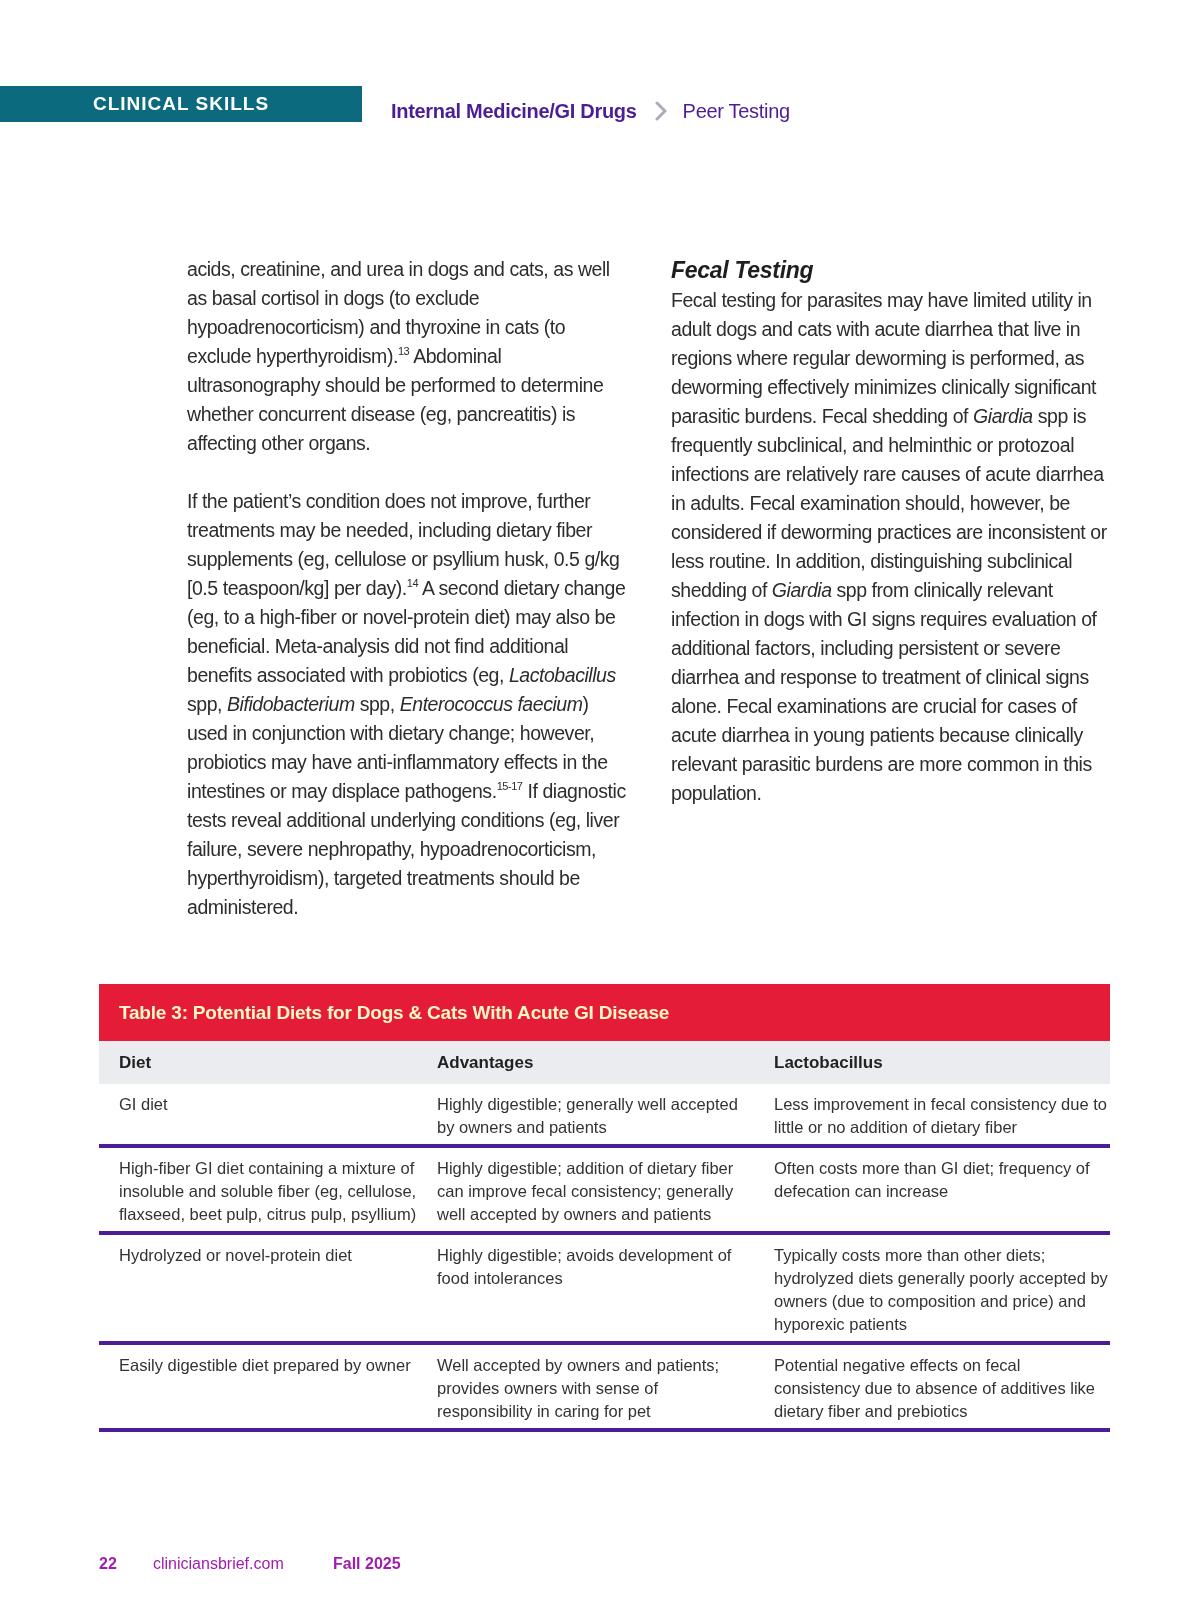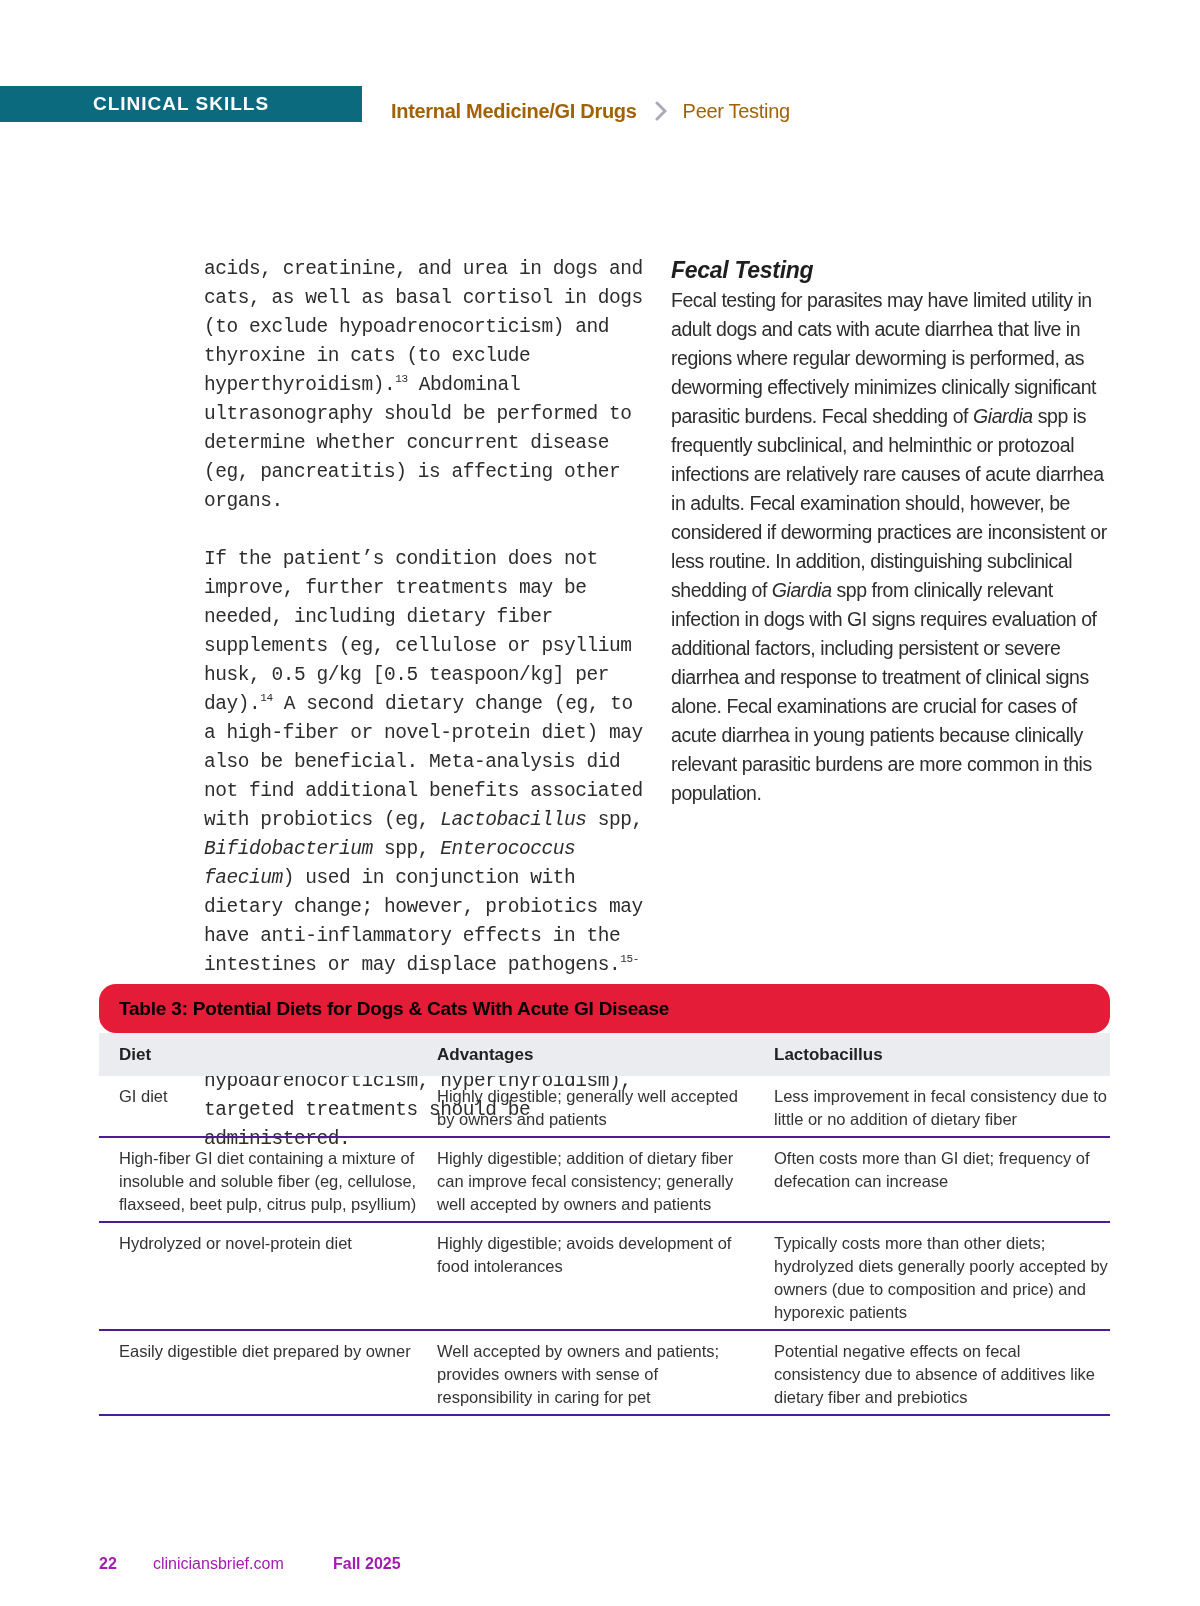--- a/index.html
+++ b/index.html
@@ -8,52 +8,52 @@
     font-family: "Liberation Sans", "DejaVu Sans", sans-serif; color: #2a2a2a;
   }
   .section-tag {
     position: absolute; left: 0; top: 86px; width: 362px; height: 36px;
     background: #0c6a7e; color: #ffffff;
     display: flex; align-items: center; justify-content: center;
     font-weight: bold; font-size: 19px; letter-spacing: 1px;
   }
   .crumbs {
     position: absolute; left: 391px; top: 86px; height: 50px;
-    display: flex; align-items: center; font-size: 20px; color: #a16207;
+    display: flex; align-items: center; font-size: 20px; color: #4c1d95;
   }
   .crumbs .cat { font-weight: bold; letter-spacing: -0.3px; }
   .crumbs .chev { margin: 0 16px 0 18px; display: inline-flex; }
   .crumbs .chev svg { display: block; }
   .crumbs .peer { letter-spacing: -0.3px; }
 
   .col {
     position: absolute; top: 255px; font-size: 19.5px; line-height: 29px;
     color: #2d2d2d; letter-spacing: -0.45px;
   }
   .col p { margin: 0 0 29px 0; }
-  .col-left { left: 204px; width: 442px; font-family: Liberation Mono, monospace; }
+  .col-left { left: 187px; width: 442px; }
   .col-right { left: 671px; width: 448px; top: 255px; }
   .col-right h2 {
     margin: 0; font-size: 23px; line-height: 31px; font-weight: bold; color: #1e1e1e; letter-spacing: -0.3px; font-style: italic;
   }
   sup { font-size: 11px; line-height: 0; vertical-align: 8px; }
   em { font-style: italic; }
 
   .table-wrap { position: absolute; left: 99px; top: 984px; width: 1011px; }
   .table-title {
-    background: #e41c38; color: #000000; font-weight: bold; font-size: 19px;
-    height: 49px; display: flex; align-items: center; padding-left: 20px; letter-spacing: -0.2px; border-radius: 17px;
+    background: #e41c38; color: #fef9c3; font-weight: bold; font-size: 19px;
+    height: 57px; display: flex; align-items: center; padding-left: 20px; letter-spacing: -0.2px;
   }
   table { width: 100%; border-collapse: collapse; font-size: 16.5px; line-height: 23px; color: #333; }
   thead th {
     background: #ebecf0; text-align: left; font-weight: bold; color: #222;
     height: 43px; padding: 0 0 0 20px; vertical-align: middle; font-size: 17px;
   }
   tbody td { vertical-align: top; padding: 9px 0 5px 20px; }
-  tbody tr { border-bottom: 2px solid #4c1d95; }
+  tbody tr { border-bottom: 4px solid #4c1d95; }
   col.c1 { width: 318px; }
   col.c2 { width: 337px; }
 
   .footer {
     position: absolute; top: 1555px; left: 99px; font-size: 16px; display: flex; align-items: center; color: #a21caf;
   }
   .footer .pg { font-weight: bold; width: 54px; }
   .footer .site { width: 180px; }
   .footer .issue { font-weight: bold; }
 </style>

